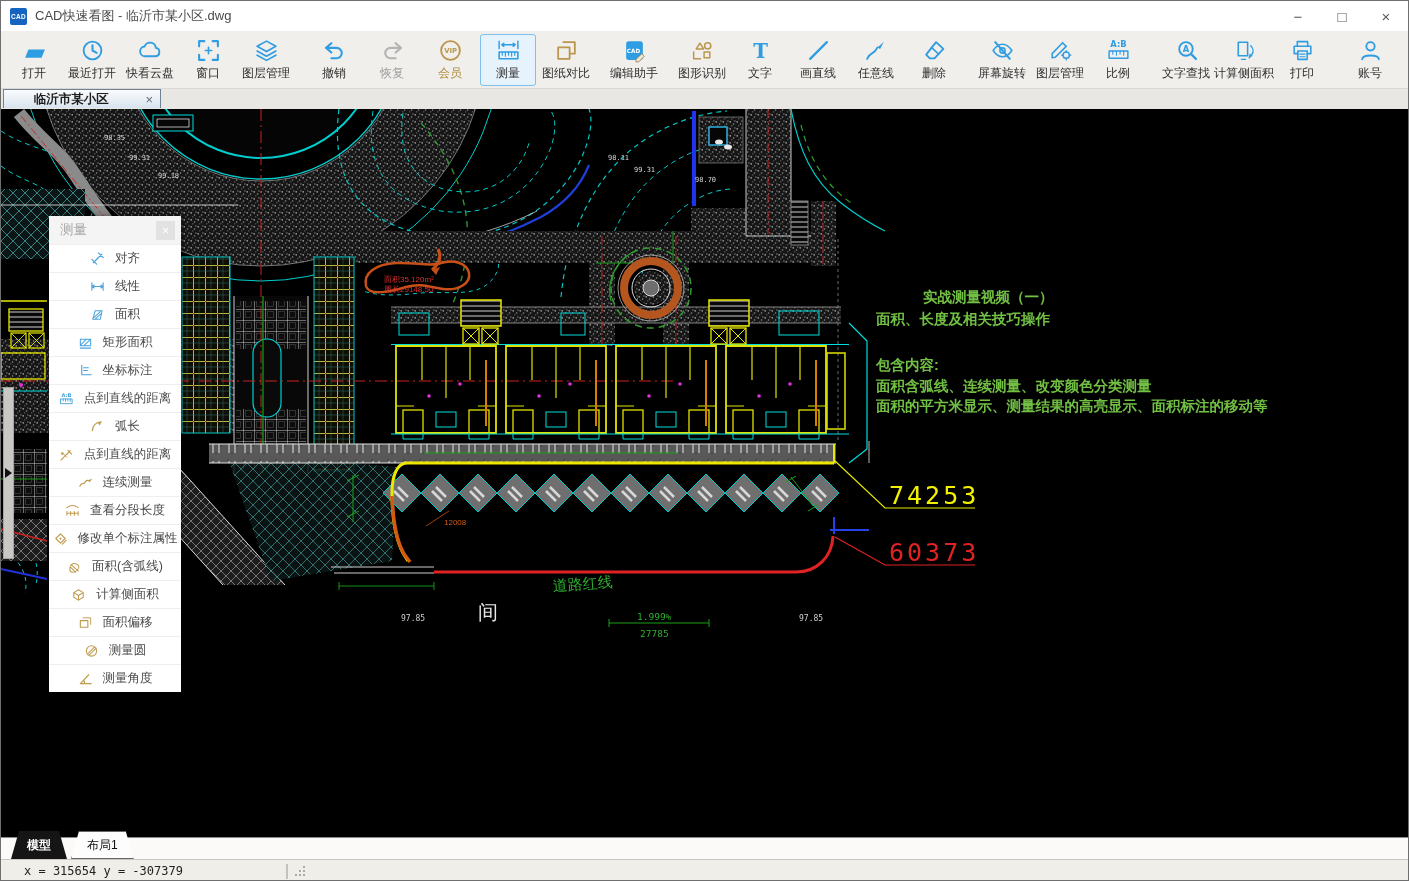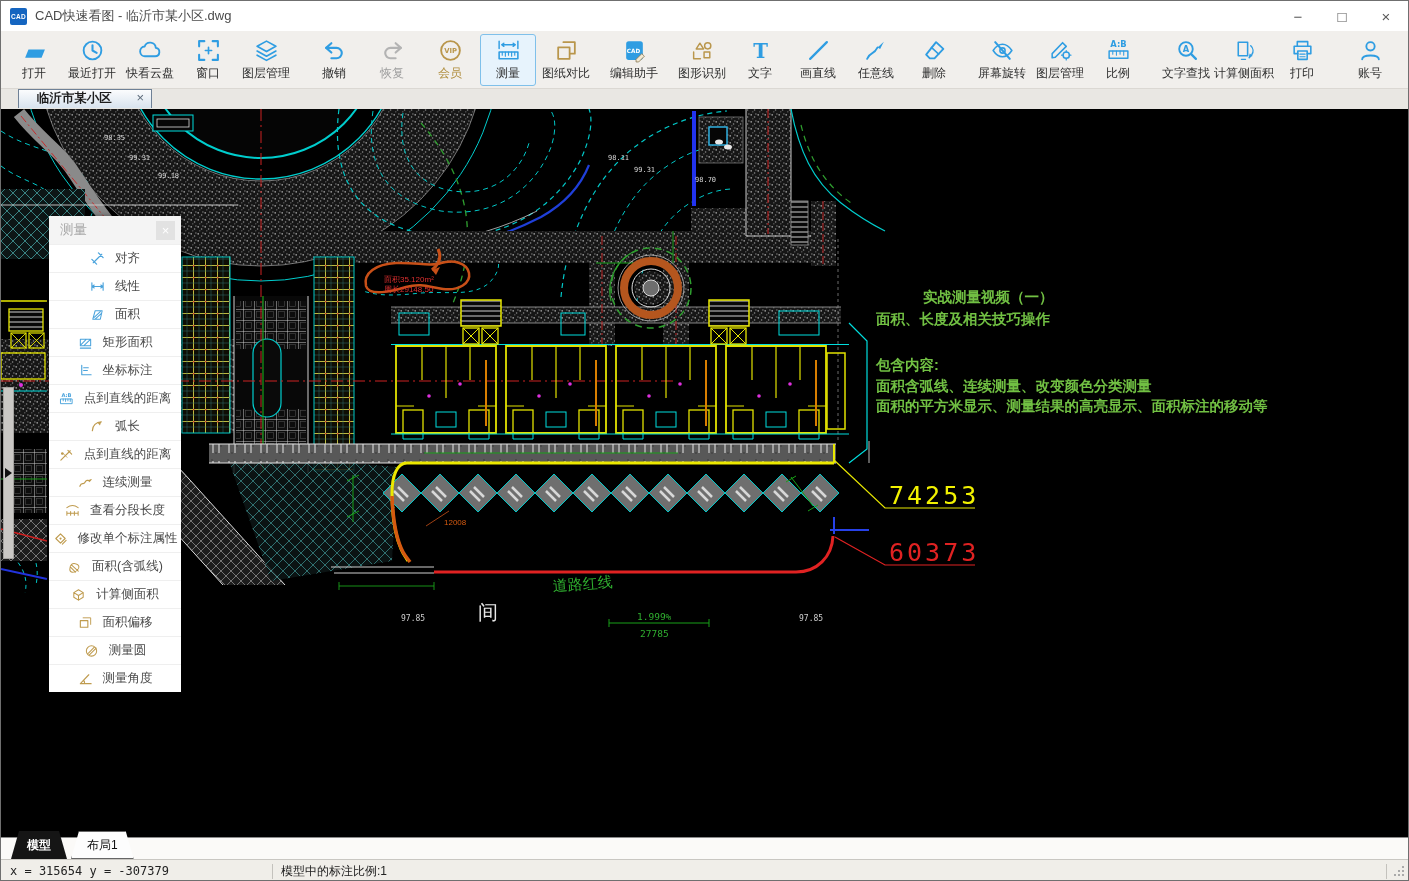--- a/index.html
+++ b/index.html
@@ -18,22 +18,22 @@
   .tbtn{display:flex;flex-direction:column;align-items:center;justify-content:center;gap:2px;
         padding:3px 7px;margin:0 1px;border:1px solid transparent;border-radius:3px;min-width:40px;}
   .tbtn.sel{background:#e7f3fc;border-color:#7fc0ea;}
   .ticon{width:25px;height:25px;display:block;}
   .tlab{font-size:12px;color:#2f2f2f;white-space:nowrap;}
   .goldlab{color:#b08e3e;}
   .graylab{color:#9f9f9f;}
   .tdiv{width:1px;height:44px;background:#d7d4cf;margin:0 5px;}
   
   .tabstrip{position:absolute;left:0;top:88px;width:100%;height:20px;background:#e9e7e3;}
-  .doctab{position:absolute;left:17px;top:0;width:134px;height:19px;background:linear-gradient(#fbfcfd,#d8e3ee);
-          border:1px solid #6f8196;border-bottom:none;display:flex;box-sizing:border-box;}
+  .doctab{position:absolute;left:2px;top:0;width:158px;height:19px;background:linear-gradient(#fbfcfd,#d8e3ee);
+          border:1px solid #6f8196;border-bottom:none;display:flex;align-items:center;box-sizing:border-box;}
   .doctab-label{flex:1;text-align:center;font-size:12.5px;font-weight:bold;color:#1d1d1d;}
   .doctab-close{color:#5d6b7a;font-size:13px;padding:0 7px;}
   
   .canvas{position:absolute;left:0;top:108px;width:1409px;height:728px;background:#000;}
   .canvas svg{display:block;}
   
   .mpanel{position:absolute;left:48px;top:107px;width:132px;background:#fff;box-shadow:0 0 6px rgba(0,0,0,.45);}
   .mp-head{height:28px;background:#f4f4f4;display:flex;align-items:center;padding:0 6px 0 11px;box-sizing:border-box;}
   .mp-title{flex:1;font-size:13.5px;color:#a9a9a9;}
   .mp-close{width:19px;height:19px;background:#e2e2e2;color:#fff;font-size:13px;display:flex;align-items:center;justify-content:center;}
@@ -44,21 +44,21 @@
               display:flex;align-items:center;justify-content:center;box-sizing:border-box;}
   .side-arrow{width:0;height:0;border-top:5px solid transparent;border-bottom:5px solid transparent;border-left:7px solid #111;}
   
   .ltabs{position:absolute;left:0;top:836px;width:100%;height:22px;background:#fbfaf8;border-top:1px solid #8a8a8a;display:flex;align-items:flex-end;padding-left:10px;box-sizing:border-box;}
   .ltab{height:20px;line-height:20px;padding:4px 16px;font-size:12px;margin-right:4px;
         clip-path:polygon(8px 0,calc(100% - 8px) 0,100% 100%,0 100%);}
   .ltab.model{background:#151515;color:#fff;font-weight:bold;}
   .ltab.layout{background:#fdfdfd;color:#111;box-shadow:inset 0 0 0 1px #666;}
   .statusbar{position:absolute;left:0;top:858px;width:100%;height:23px;background:#f0eee9;border-top:1px solid #c9c7c2;
              display:flex;align-items:center;box-sizing:border-box;}
-  .coords{font-family:"DejaVu Sans Mono",monospace;font-size:12px;color:#222;padding-left:9px;width:262px;}
+  .coords{font-family:"DejaVu Sans Mono",monospace;font-size:12px;color:#222;padding-left:23px;width:262px;}
   .sdiv{width:1px;height:15px;background:#c4c2bd;}
   .scale{font-size:12px;color:#222;padding-left:8px;flex:1;}
   .sdiv.right{margin-right:6px;}
   .grip{width:12px;height:12px;margin-right:3px;
         background:radial-gradient(circle at 2px 10px,#aaa 1px,transparent 1.5px),
                    radial-gradient(circle at 6px 10px,#aaa 1px,transparent 1.5px),
                    radial-gradient(circle at 10px 10px,#aaa 1px,transparent 1.5px),
                    radial-gradient(circle at 6px 6px,#aaa 1px,transparent 1.5px),
                    radial-gradient(circle at 10px 6px,#aaa 1px,transparent 1.5px),
                    radial-gradient(circle at 10px 2px,#aaa 1px,transparent 1.5px);}
@@ -694,17 +694,16 @@
   </div>
 
   <div class="ltabs">
     <div class="ltab model">模型</div>
     <div class="ltab layout">布局1</div>
   </div>
 
   <div class="statusbar">
     <span class="coords">x = 315654 y = -307379</span>
     <span class="sdiv"></span>
-    <span class="scale">模型中的标注比例:1</span>
     <span class="sdiv right"></span>
     <span class="grip"></span>
   </div>
 </div>
 
 </body></html>

